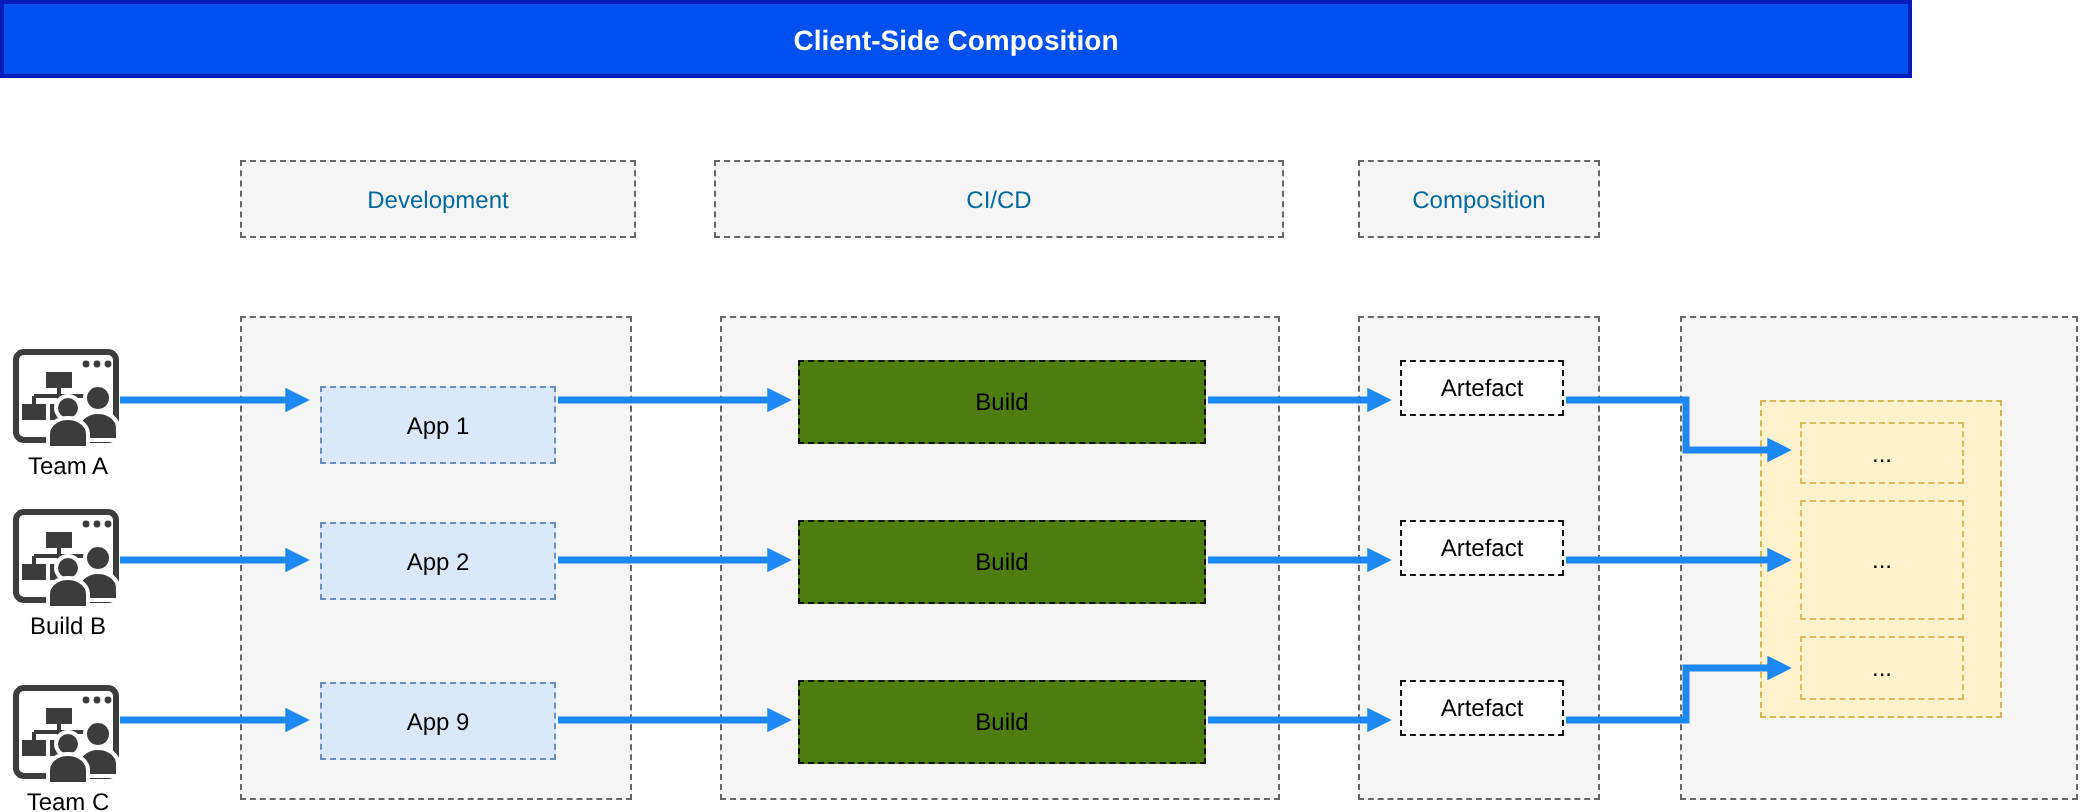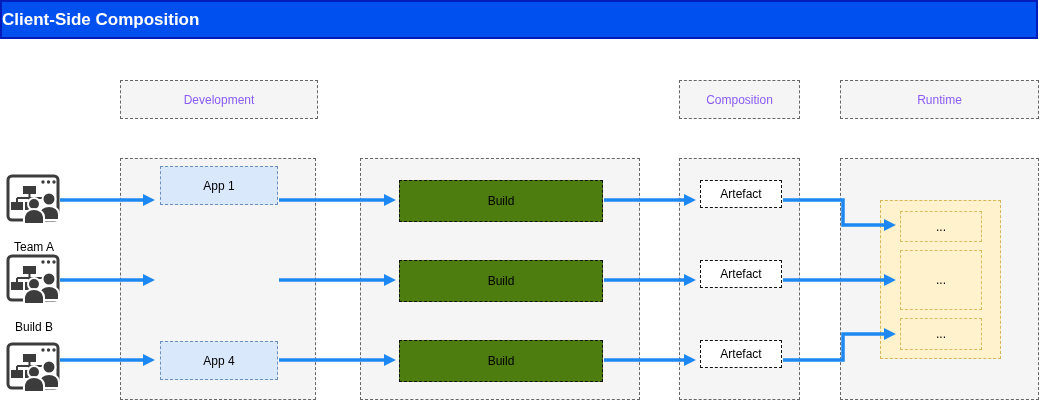--- a/index.html
+++ b/index.html
@@ -1,32 +1,32 @@
 <!DOCTYPE html>
 <html style="--banner-fill: #0050ef; --banner-border: #001dbc; --banner-text: #ffffff; --arrow: #1e88f2; --lane-fill: #f5f5f5; --lane-border: #666666; --app-fill: #dae8fc; --app-border: #6c8ebf; --box-border: #111111; --runtime-fill: #fff2cc; --runtime-border: #d6b656; --runtime-border-light: #ddbb60; --team-icon: #3c3c3c;"><head>
 <meta charset="utf-8">
 <style>
   * { box-sizing: border-box; margin: 0; padding: 0; }
   body { font-family: "Liberation Sans", sans-serif; background: #fff; }
   .canvas { position: relative; width: 1041px; height: 406px; background: #fff; overflow: hidden; }
 
   .banner {
-    position: absolute; left: 0; top: 0; width: 1038px; height: 39px;
+    position: absolute; left: 0; top: 0; width: 956px; height: 39px;
     background: var(--banner-fill, #0050ef);
     border: 2px solid var(--banner-border, #001dbc);
-    color: #fff; font-weight: bold; font-size: 17px;
-    display: flex; align-items: center; justify-content: flex-start;
+    color: #fff; font-weight: bold; font-size: 14px;
+    display: flex; align-items: center; justify-content: center;
   }
 
   .col-header {
     position: absolute; top: 80px; height: 39px;
     background: var(--lane-fill, #f5f5f5);
     border: 1px dashed var(--lane-border, #666);
     display: flex; align-items: center; justify-content: center;
-    font-size: 12px; color: #8b5cf6;
+    font-size: 12px; color: #0369a1;
   }
   #hdr-development { left: 120px; width: 198px; }
   #hdr-cicd       { left: 357px; width: 285px; }
   #hdr-deployment { left: 679px; width: 121px; }
   #hdr-runtime    { left: 840px; width: 199px; }
 
   .lane {
     position: absolute; top: 158px; height: 242px;
     background: var(--lane-fill, #f5f5f5);
     border: 1px dashed var(--lane-border, #666);
@@ -39,21 +39,21 @@
   .node {
     position: absolute; display: flex; align-items: center; justify-content: center;
     font-size: 12px; color: #000;
   }
   .app      { left: 160px; width: 118px; height: 39px;
               background: var(--app-fill, #dae8fc); border: 1px dashed var(--app-border, #6c8ebf); }
   .build    { left: 399px; width: 204px; height: 42px;
               background: #4d7c0f; border: 1px dashed var(--box-border, #111); }
   .artefact { left: 700px; width: 82px;  height: 28px;
               background: #fff; border: 1px dashed var(--box-border, #111); }
-  .app.row1 { top: 166px; } .app.row2 { top: 261px; } .app.row3 { top: 341px; }
+  .app.row1 { top: 193px; } .app.row2 { top: 261px; } .app.row3 { top: 341px; }
   .row1 { top: 180px; } .row2 { top: 260px; } .row3 { top: 340px; }
 
   .rt-box {
     position: absolute; left: 880px; top: 200px; width: 121px; height: 159px;
     background: var(--runtime-fill, #fff2cc);
     border: 1px dashed var(--runtime-border, #d6b656);
   }
   .slot {
     position: absolute; left: 900px; width: 82px;
     background: transparent; border: 1px dashed var(--runtime-border-light, #ddbb60);
@@ -61,43 +61,43 @@
     font-size: 12px; color: #000;
   }
   #slot-1 { top: 211px; height: 31px; }
   #slot-2 { top: 250px; height: 60px; }
   #slot-3 { top: 318px; height: 32px; }
 
   .team { position: absolute; left: 2px; width: 64px; text-align: center;
           font-size: 12px; color: #000; }
   #team-a { top: 172px; } #team-b { top: 252px; } #team-c { top: 340px; }
   .team svg { display: block; margin: 0 auto; }
-  .team-label { margin-top: 14px; }
+  .team-label { margin-top: 0; }
 
   .arrow-layer { position: absolute; left: 0; top: 0; pointer-events: none; }
   .arrow { stroke: var(--arrow, #1e88f2); stroke-width: 3.5; fill: none; }
   .arrow-head { fill: var(--arrow, #1e88f2); }
 </style>
 </head>
 <body>
 
 <div class="canvas">
 
   <div class="banner">
     <span>Client-Side Composition</span>
   </div>
 
   <div class="col-header" id="hdr-development">
     <span>Development</span>
   </div>
+  <div class="col-header" id="hdr-cicd">
+    <span>CI/CD</span>
+  </div>
   <div class="col-header" id="hdr-deployment">
     <span>Composition</span>
-  </div>
-  <div class="col-header" id="hdr-runtime">
-    <span>Runtime</span>
   </div>
 
   <div class="lane" id="lane-development"></div>
   <div class="lane" id="lane-cicd"></div>
   <div class="lane" id="lane-deployment"></div>
   <div class="lane" id="lane-runtime"></div>
 
   <div class="rt-box"></div>
   <div class="slot" id="slot-1">
     <span>...</span>
@@ -105,22 +105,25 @@
   <div class="slot" id="slot-2">
     <span>...</span>
   </div>
   <div class="slot" id="slot-3">
     <span>...</span>
   </div>
 
   <div class="node app row1">
     <span>App 1</span>
   </div>
+  <div class="node app row2">
+    <span>App 2</span>
+  </div>
   <div class="node app row3">
-    <span>App 4</span>
+    <span>App 9</span>
   </div>
 
   <div class="node build row1">
     <span>Build</span>
   </div>
   <div class="node build row2">
     <span>Build</span>
   </div>
   <div class="node build row3">
     <span>Build</span>

